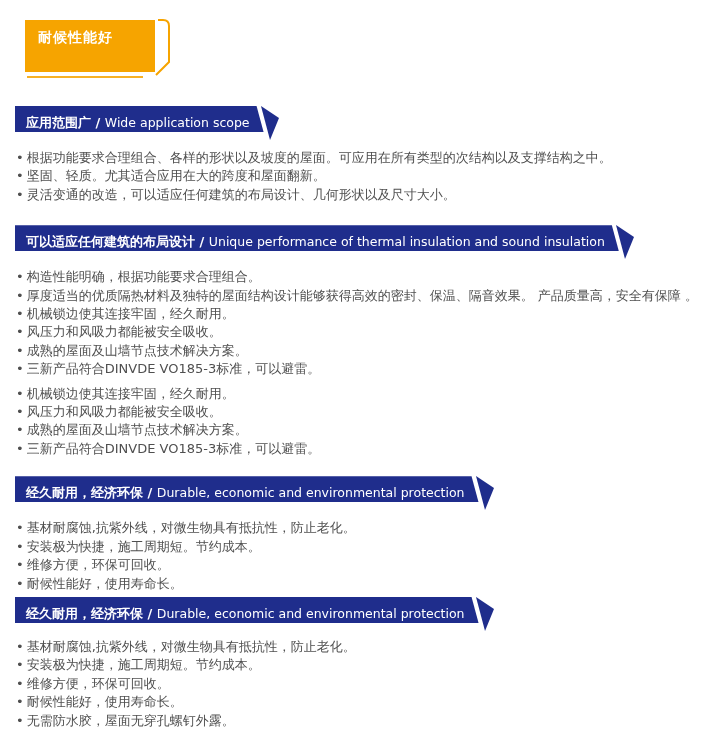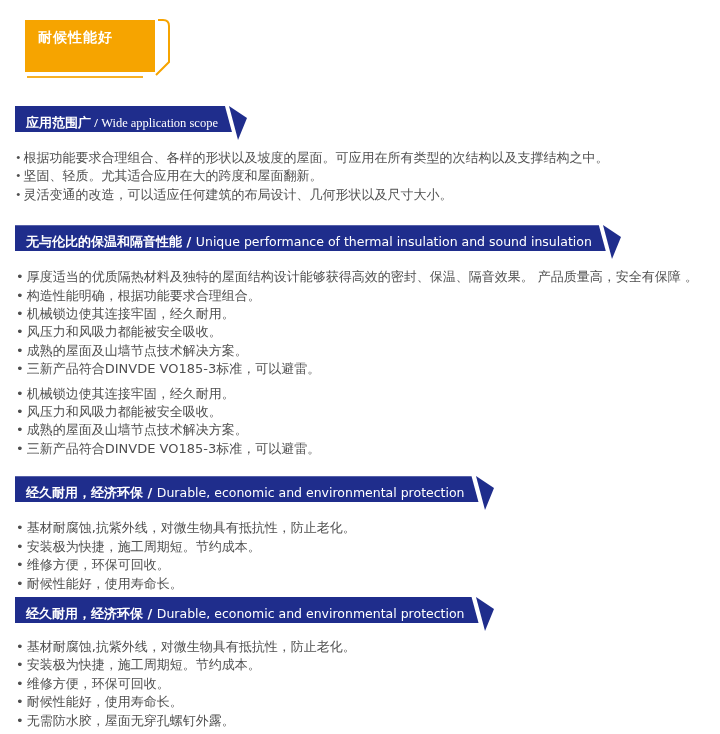--- a/index.html
+++ b/index.html
@@ -20,21 +20,21 @@
   .banner-svg { position: absolute; left: 0; top: 0; }
   .banner-fill { fill: var(--orange); }
   .banner-outline { stroke: var(--orange); stroke-width: 2; fill: none; }
   .banner-shadow { stroke: var(--orange); stroke-width: 2; opacity: .85; }
   .banner-text { position: absolute; left: 13px; top: 9px; color: #fff; }
   .banner-zh { font-size: 14px; font-weight: bold; letter-spacing: 1px; line-height: 20px; }
   .banner-en { font-size: 10px; line-height: 15px; margin-top: 32px; }
 
   
   #sections-root section { display: block; }
-  #sections-root section:nth-child(1) { margin-top: 22px; font-family: Liberation Serif, serif; }
+  #sections-root section:nth-child(1) { margin-top: 22px; }
   #sections-root section:nth-child(2) { margin-top: 21px; }
   #sections-root section:nth-child(3) { margin-top: 18px; }
   #sections-root section:nth-child(4) { margin-top: 4px; }
 
   .heading-row { display: flex; align-items: flex-start; margin-left: 15px; height: 30px; }
   .heading {
     margin: 0;
     background: var(--navy);
     color: #fff;
     height: 26px; line-height: 26px;
@@ -89,29 +89,29 @@
   <li class="bullet"><span class="dot">•</span><span class="b-text">根据功能要求合理组合、各样的形状以及坡度的屋面。可应用在所有类型的次结构以及支撑结构之中。</span></li>
 
   <li class="bullet"><span class="dot">•</span><span class="b-text">坚固、轻质。尤其适合应用在大的跨度和屋面翻新。</span></li>
 
   <li class="bullet"><span class="dot">•</span><span class="b-text">灵活变通的改造，可以适应任何建筑的布局设计、几何形状以及尺寸大小。</span></li>
 </ul>
       </section>
 
   <section class="section">
     <div class="heading-row">
-      <h2 class="heading"><span class="h-zh">无与伦比的保温和隔音性能</span><span class="h-sep"> / </span><span class="h-en">Unique performance of thermal insulation and sound insulation</span></h2>
+      <h2 class="heading"><span class="h-zh">可以适应任何建筑的布局设计</span><span class="h-sep"> / </span><span class="h-en">Unique performance of thermal insulation and sound insulation</span></h2>
       <svg class="ribbon-tail" viewBox="0 0 22 34">
         <polygon points="2,0 20,12 11,34"></polygon>
       </svg>
     </div>
   <ul class="bullets">
+  <li class="bullet"><span class="dot">•</span><span class="b-text">构造性能明确，根据功能要求合理组合。</span></li>
+
   <li class="bullet"><span class="dot">•</span><span class="b-text">厚度适当的优质隔热材料及独特的屋面结构设计能够获得高效的密封、保温、隔音效果。 产品质量高，安全有保障 。</span></li>
-
-  <li class="bullet"><span class="dot">•</span><span class="b-text">构造性能明确，根据功能要求合理组合。</span></li>
 
   <li class="bullet"><span class="dot">•</span><span class="b-text">机械锁边使其连接牢固，经久耐用。</span></li>
 
   <li class="bullet"><span class="dot">•</span><span class="b-text">风压力和风吸力都能被安全吸收。</span></li>
 
   <li class="bullet"><span class="dot">•</span><span class="b-text">成熟的屋面及山墙节点技术解决方案。</span></li>
 
   <li class="bullet"><span class="dot">•</span><span class="b-text">三新产品符合DINVDE VO185-3标准，可以避雷。</span></li>
 </ul>
         <ul class="bullets">

